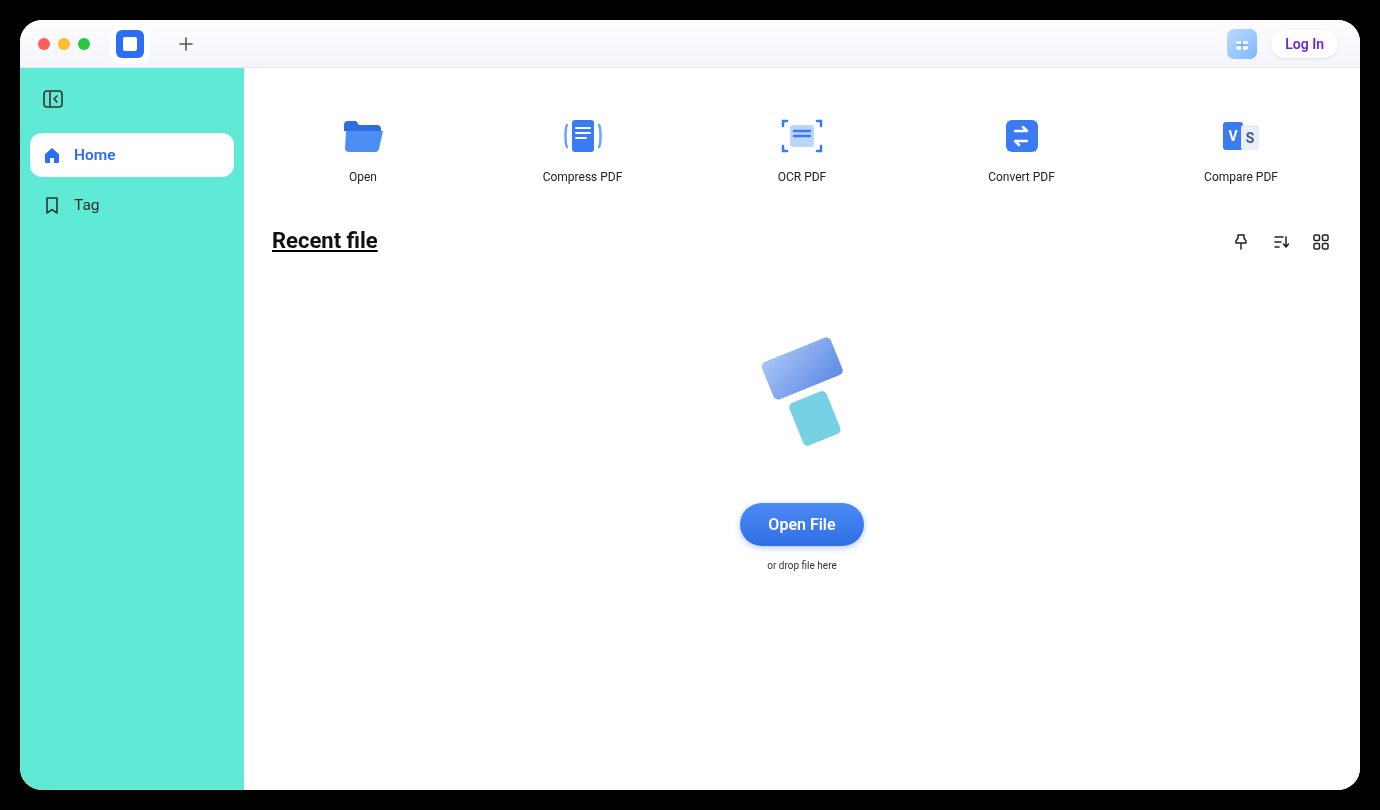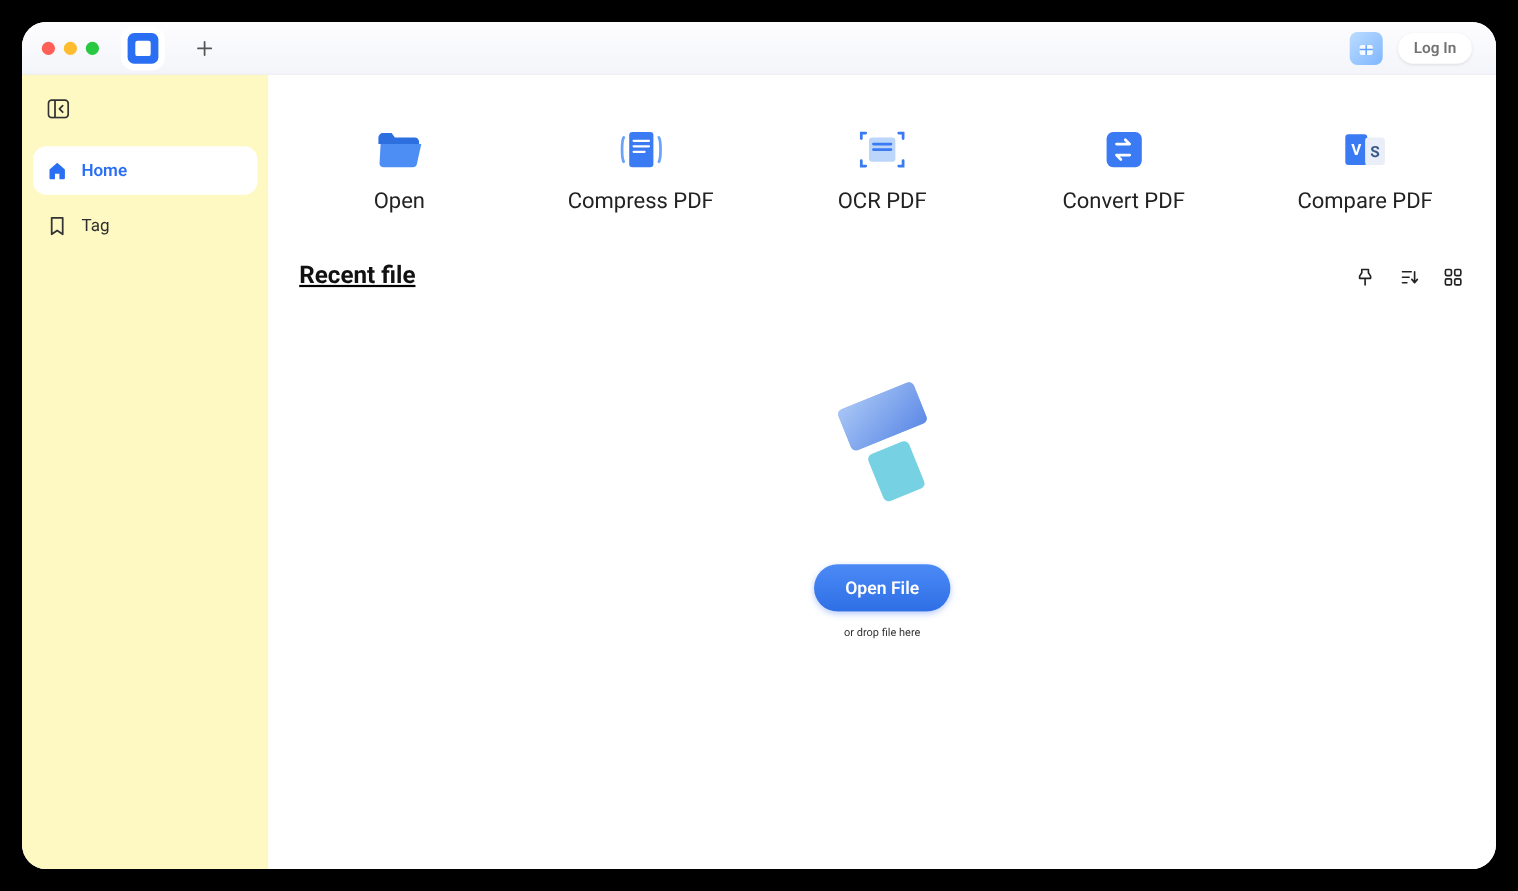--- a/index.html
+++ b/index.html
@@ -8,35 +8,35 @@
     .window { width:1340px; height:770px; background:#fff; border-radius:22px; overflow:hidden; display:flex; flex-direction:column; }
     .titlebar { height:48px; display:flex; align-items:center; padding:0 12px; background:linear-gradient(#fdfdff,#f4f5fa); border-bottom:1px solid #e8e8ef; justify-content:space-between; }
     .titlebar-left { display:flex; align-items:center; gap:10px; }
     .traffic { display:flex; gap:8px; margin-right:6px; padding-left:6px;}
     .dot { width:12px; height:12px; border-radius:50%; }
     .dot.red{background:#ff5f57;} .dot.yellow{background:#febc2e;} .dot.green{background:#28c840;}
     .app-tab { width:28px; height:28px; background:#2a6ff3; border-radius:6px; display:flex; align-items:center; justify-content:center; box-shadow:0 0 0 6px #fff, 0 2px 4px rgba(0,0,0,.1); margin-left:10px;}
     .app-tab-inner{width:14px;height:14px;background:#fff;border-radius:2px;}
     .new-tab { width:28px;height:28px;display:flex;align-items:center;justify-content:center;color:#666;font-size:20px;margin-left:18px;}
     .titlebar-right{display:flex;align-items:center;gap:14px;padding-right:10px;}
-    .login-btn{background:#fff;border-radius:18px;padding:6px 14px;color:#737373;font-weight:600;font-size:14px;cursor:pointer;box-shadow:0 1px 3px rgba(0,0,0,.1);}
+    .login-btn{background:#fff;border-radius:18px;padding:6px 14px;color:#6d28d9;font-weight:600;font-size:14px;cursor:pointer;box-shadow:0 1px 3px rgba(0,0,0,.1);}
     .promo-icon{width:30px;height:30px;border-radius:7px;background:linear-gradient(135deg,#bcdcff,#7fb6ff);display:flex;align-items:center;justify-content:center;}
     .body { flex:1; display:flex; }
-    .sidebar{width:224px;background:#fef9c3;padding-top:14px;display:flex;flex-direction:column;}
+    .sidebar{width:224px;background:#5eead4;padding-top:14px;display:flex;flex-direction:column;}
     .collapse{width:38px;height:34px;margin-left:14px;margin-bottom:14px;display:flex;align-items:center;justify-content:center;}
     .nav-item{display:flex;align-items:center;gap:12px;height:44px;margin:3px 10px;padding:0 12px;border-radius:12px;font-size:15.5px;color:#2e2e2e;cursor:pointer;}
     .nav-item.active{background:#fff;color:#2a6ff3;font-weight:600;}
     .nav-item svg{flex-shrink:0;}
     .main{flex:1;background:#fff;padding:28px 28px 10px 28px;overflow:auto;}
     .section-row{display:flex;align-items:center;justify-content:space-between;}
     .section-title{font-size:22px;font-weight:700;color:#111;}
     .tools-grid{display:flex;justify-content:space-between;margin-top:20px;padding:0 6px;}
     .tool{display:flex;flex-direction:column;align-items:center;gap:14px;width:170px;cursor:pointer;}
     .tool-icon{width:46px;height:40px;display:flex;align-items:center;justify-content:center;}
-    .tool-label{font-size:20px;color:#222;}
+    .tool-label{font-size:12px;color:#222;}
     .recent-header{display:flex;align-items:flex-end;justify-content:space-between;margin-top:44px;text-decoration:underline;}
     .recent-controls{display:flex;gap:18px;}
     .ctrl-btn{width:22px;height:22px;display:flex;align-items:center;justify-content:center;color:#333;cursor:pointer;}
     .empty-area{display:flex;flex-direction:column;align-items:center;justify-content:center;margin-top:70px;}
     .empty-illus{width:150px;height:150px;position:relative;margin-bottom:30px; transform:translateX(10px);}
     .open-file-btn{background:linear-gradient(#4c8af5,#2e6fe6);color:#fff;font-weight:600;font-size:16px;padding:12px 28px;border-radius:24px;box-shadow:0 2px 6px rgba(50,100,240,.35);cursor:pointer;}
     .drop-hint{font-size:10px;color:#333;margin-top:14px;}
     .gear{cursor:pointer;}
   </style>
 </head>

